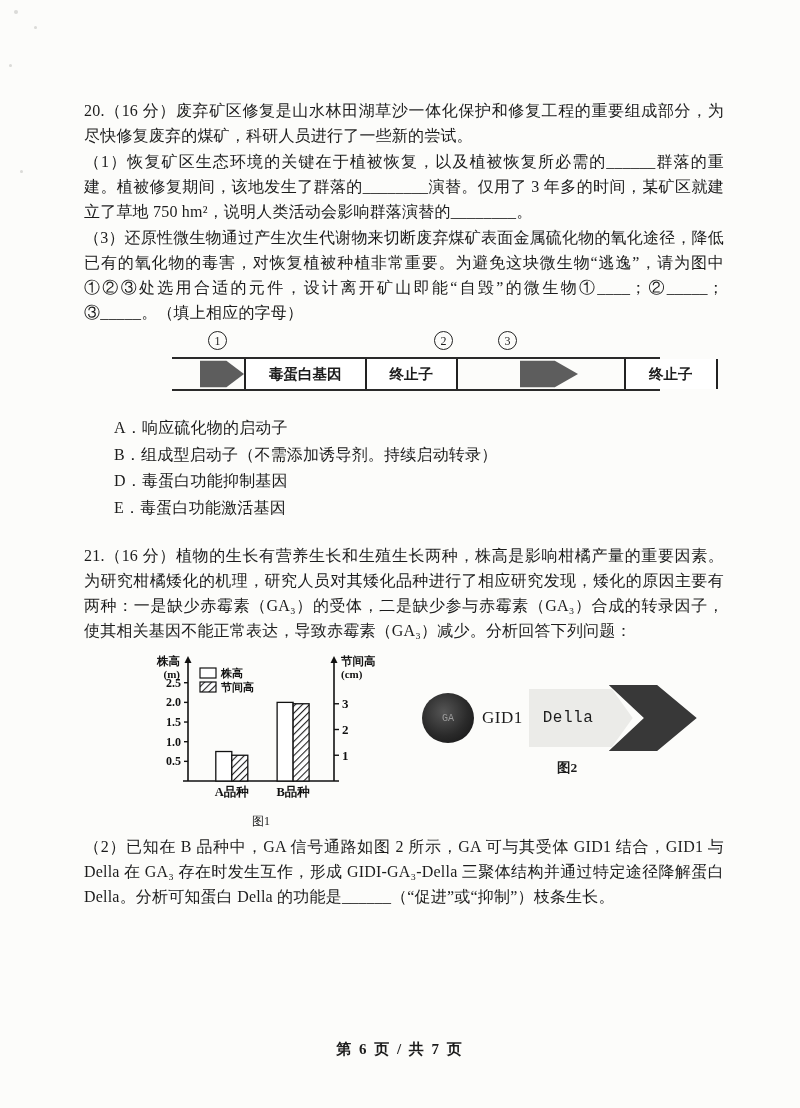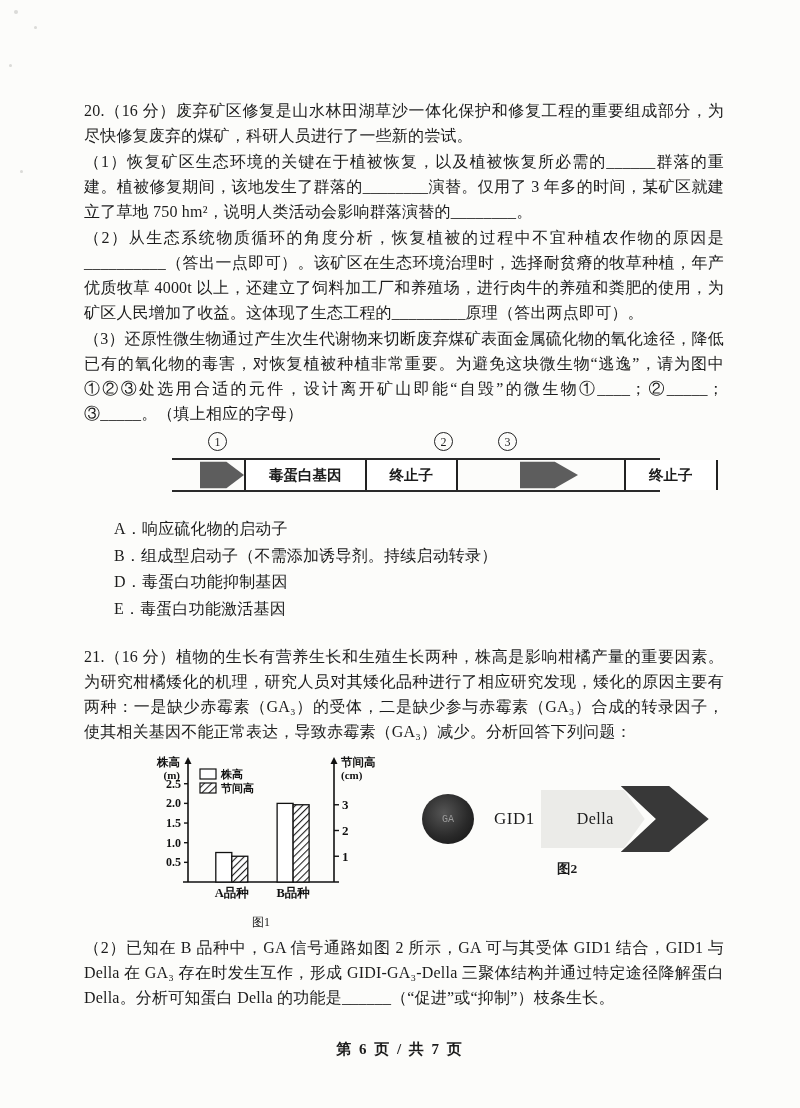--- a/index.html
+++ b/index.html
@@ -61,27 +61,27 @@
   .fig1{width:250px;}
   .figcap{text-align:center;font-size:12px;font-weight:400;margin-top:0px;}
   .fig2wrap{margin-left:36px;margin-top:34px;width:270px;}
   .fig2row{display:flex;align-items:center;}
   .ga-circle{
     width:52px;height:50px;border-radius:50%;
     background:radial-gradient(circle at 42% 38%,#555 0%,#2a2a2a 55%,#101010 100%);
     display:flex;align-items:center;justify-content:center;
     color:#9a9a9a;font-size:10px;flex:0 0 auto;font-family:Liberation Mono, monospace;
   }
-  .gid1{font-size:17px;margin:0 6px 0 20px;flex:0 0 auto;letter-spacing:.5px;}
+  .gid1{font-size:17px;margin:0 6px 0 8px;flex:0 0 auto;letter-spacing:.5px;}
   .della{
     position:relative;z-index:2;width:104px;height:58px;flex:0 0 auto;
     background:#ebebe8;
     clip-path:polygon(0 0,80% 0,100% 50%,80% 100%,0 100%);
-    display:flex;align-items:center;justify-content:center;
-    padding-left:5px;box-sizing:border-box;font-size:16px;letter-spacing:.5px;
+    display:flex;align-items:center;justify-content:flex-start;
+    padding-left:14px;box-sizing:border-box;font-size:16px;letter-spacing:.5px;font-family:Liberation Mono, monospace;
   }
   .chev{
     position:relative;z-index:1;width:88px;height:66px;flex:0 0 auto;margin-left:-24px;
     background:#383838;
     clip-path:polygon(0 0,55% 0,100% 50%,55% 100%,0 100%,40% 50%);
   }
   .fig2cap{text-align:center;font-size:13.5px;font-weight:700;margin-top:8px;width:210px;margin-left:40px;}
 
   .footer{
     position:absolute;left:0;top:1040px;width:100%;
@@ -96,21 +96,20 @@
   <div class="speckle" style="left:14px;top:10px;width:4px;height:4px;"></div>
   <div class="speckle" style="left:34px;top:26px;width:3px;height:3px;"></div>
   <div class="speckle" style="left:9px;top:64px;width:3px;height:3px;"></div>
   <div class="speckle" style="left:20px;top:170px;width:3px;height:3px;"></div>
 
   <div class="content">
 
     <section>
       <p class="tline">20.（16 分）废弃矿区修复是山水林田湖草沙一体化保护和修复工程的重要组成部分，为尽快修复废弃的煤矿，科研人员进行了一些新的尝试。</p>
       <p class="tline">（1）恢复矿区生态环境的关键在于植被恢复，以及植被恢复所必需的______群落的重建。植被修复期间，该地发生了群落的________演替。仅用了 3 年多的时间，某矿区就建立了草地 750 hm²，说明人类活动会影响群落演替的________。</p>
-      <p class="tline">（2）从生态系统物质循环的角度分析，恢复植被的过程中不宜种植农作物的原因是__________（答出一点即可）。该矿区在生态环境治理时，选择耐贫瘠的牧草种植，年产优质牧草 4000t 以上，还建立了饲料加工厂和养殖场，进行肉牛的养殖和粪肥的使用，为矿区人民增加了收益。这体现了生态工程的_________原理（答出两点即可）。</p>
       <p class="tline">（3）还原性微生物通过产生次生代谢物来切断废弃煤矿表面金属硫化物的氧化途径，降低已有的氧化物的毒害，对恢复植被种植非常重要。为避免这块微生物“逃逸”，请为图中①②③处选用合适的元件，设计离开矿山即能“自毁”的微生物①____；②_____；③_____。（填上相应的字母）</p>
 
       <div class="construct">
         <span class="cnum" style="left:36px;">1</span>
         <span class="cnum" style="left:262px;">2</span>
         <span class="cnum" style="left:326px;">3</span>
         <div class="band">
           <div class="spc" style="width:28px;"></div>
           <div class="parrow" style="width:44px;"></div>
           <div class="cbox">毒蛋白基因</div>

